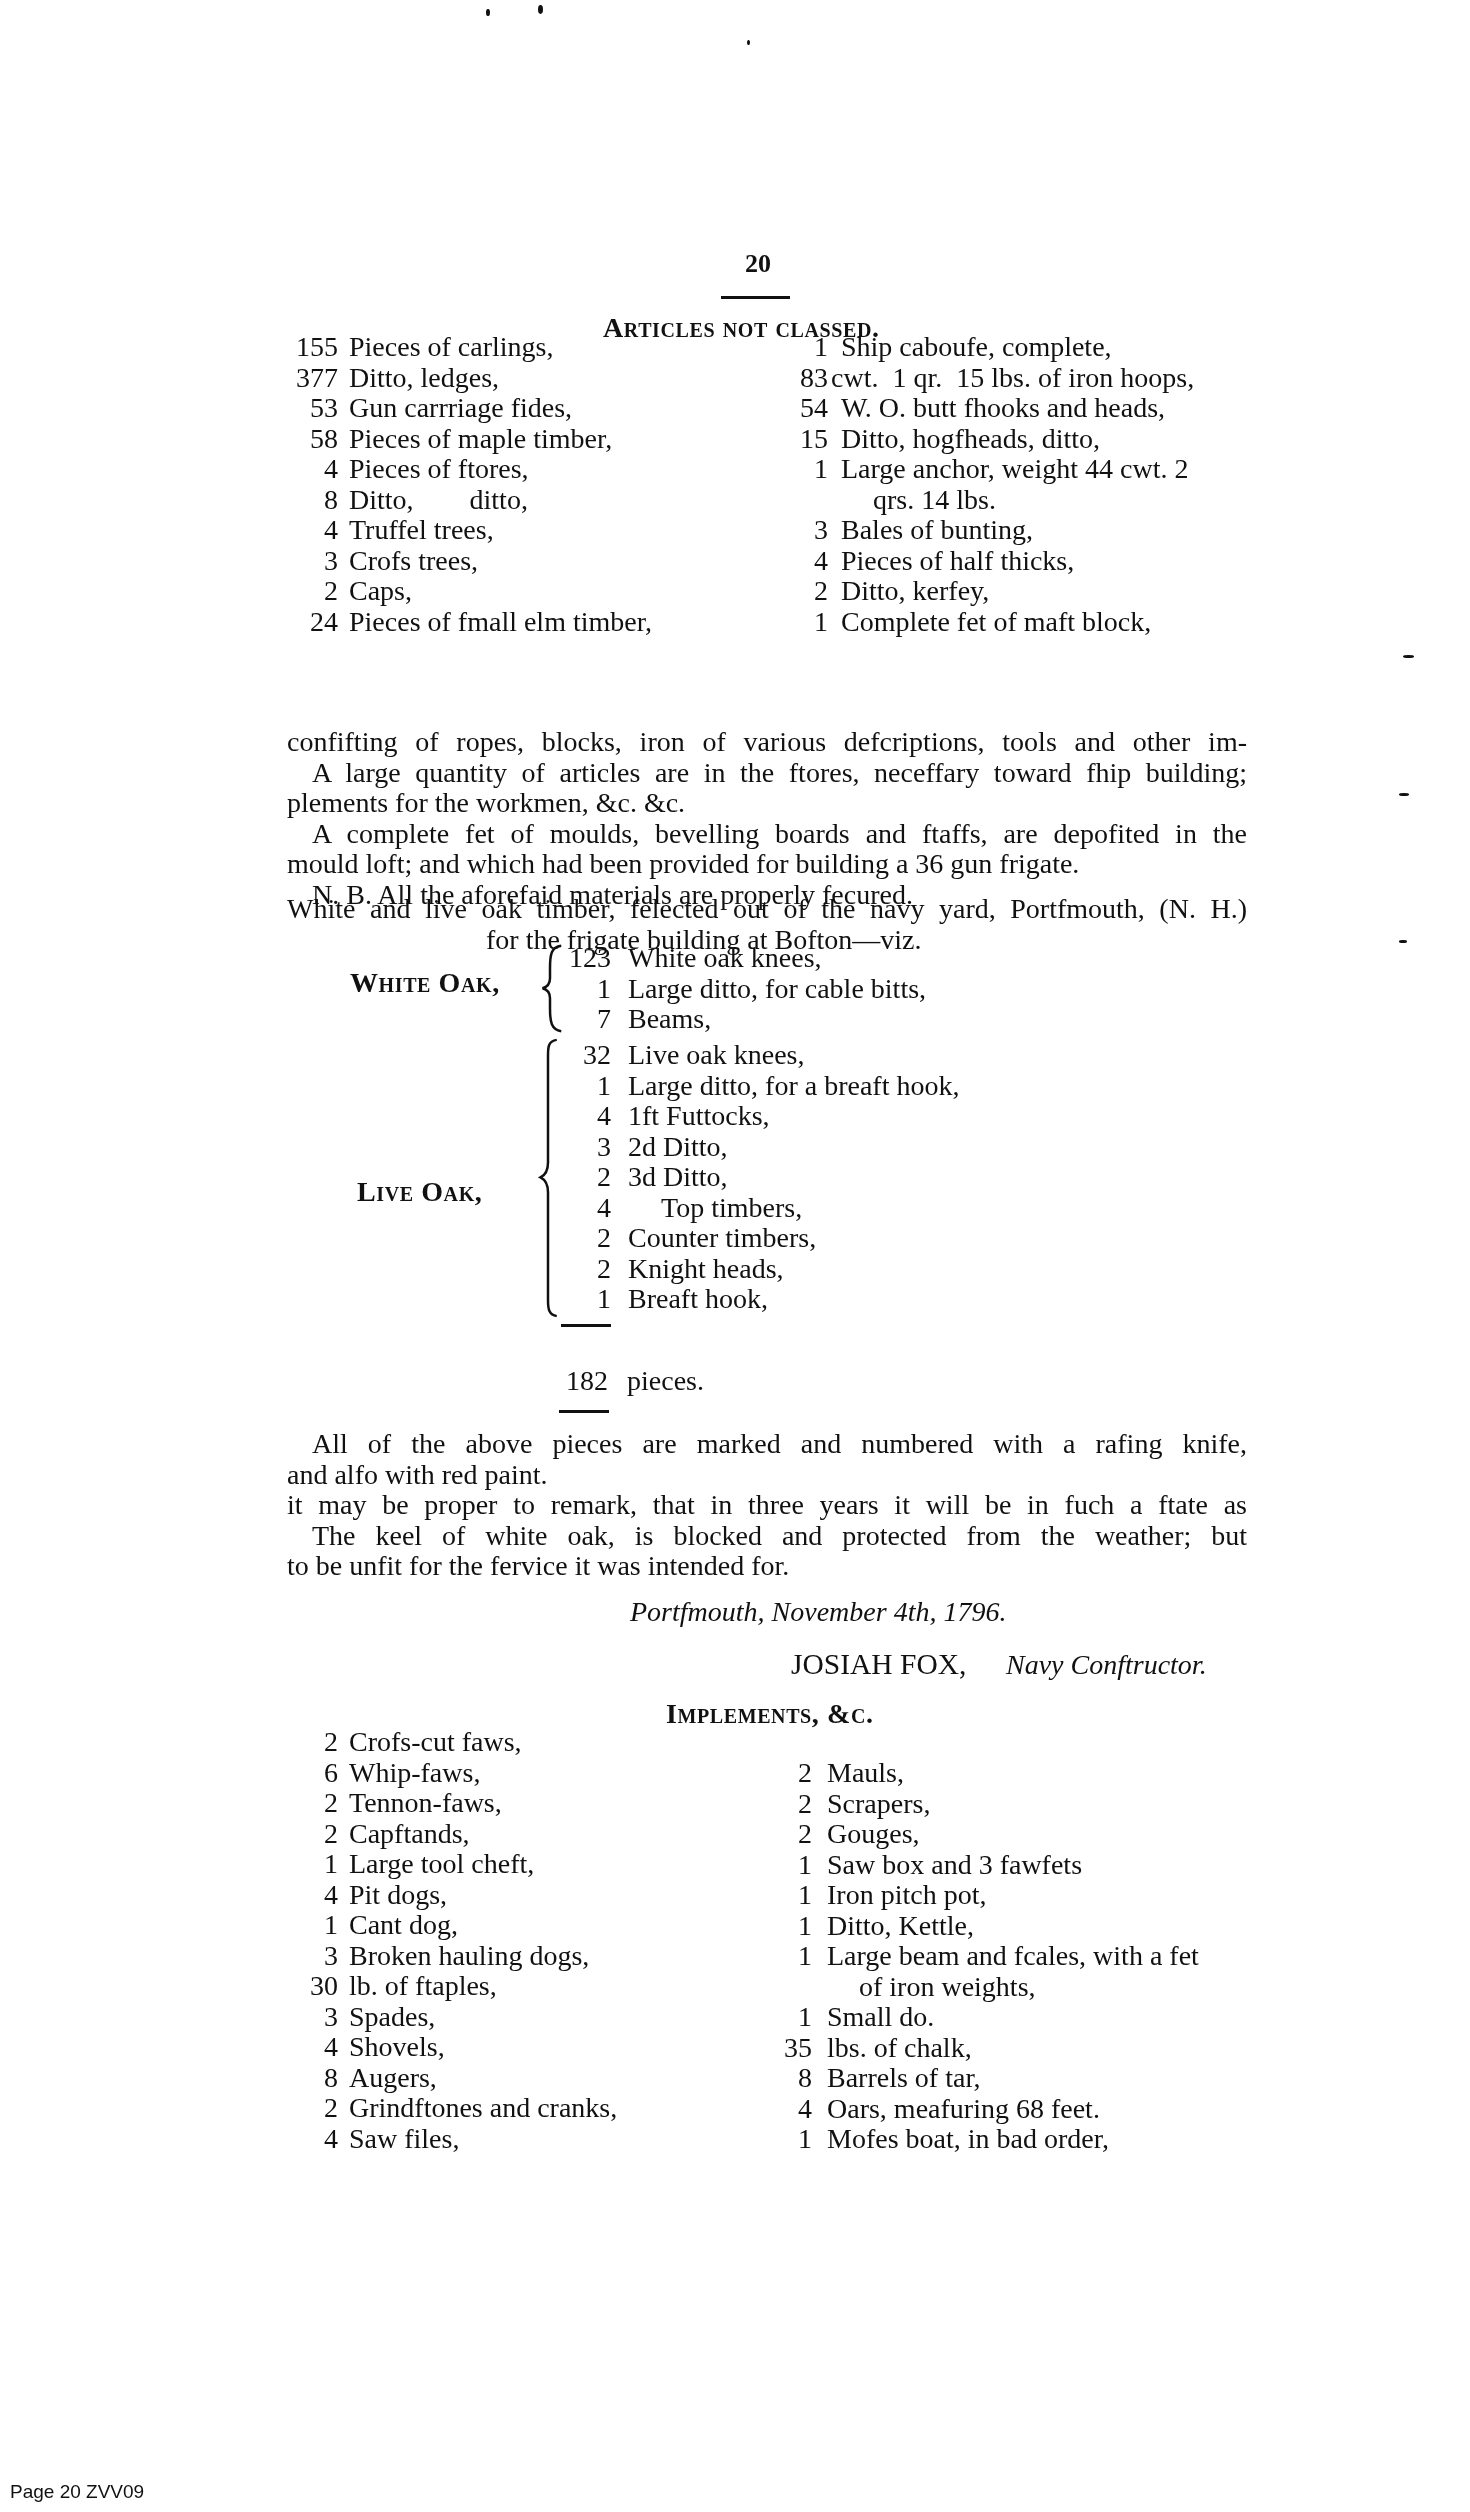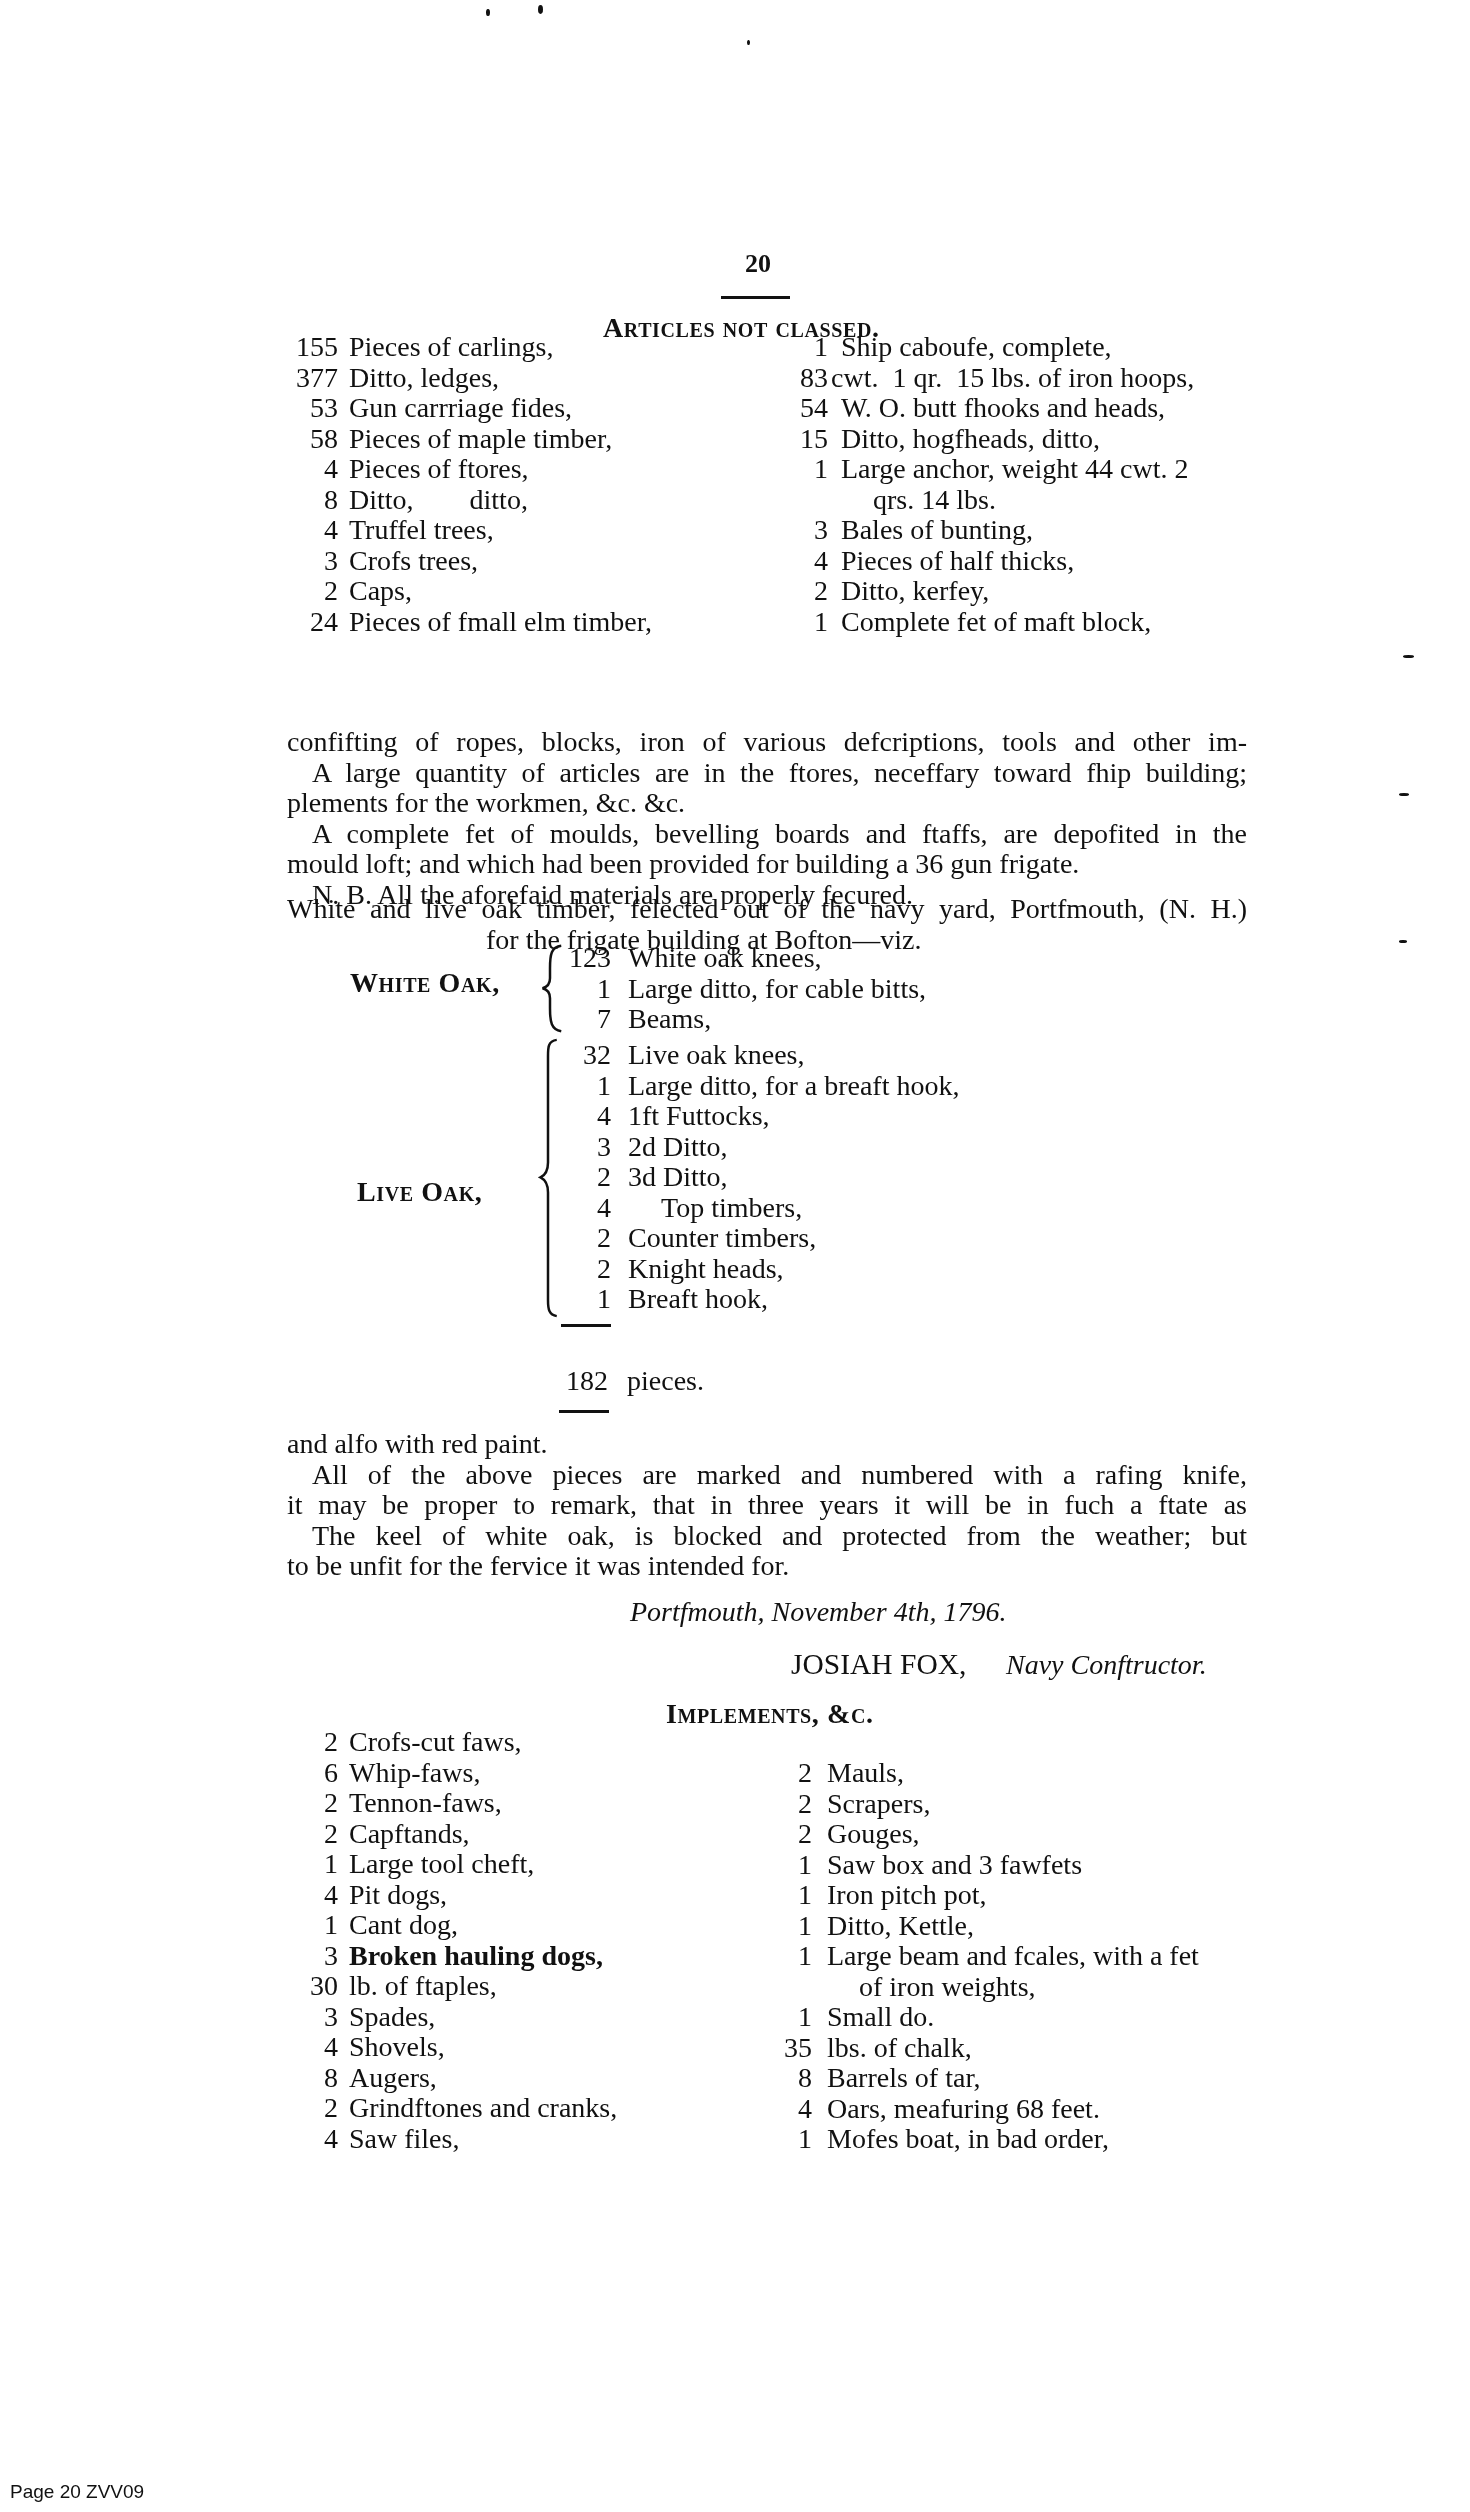--- a/index.html
+++ b/index.html
@@ -201,22 +201,22 @@
     </div>
   </div>
 
 <div class="rule" style="left:561px;top:1324px;width:50px;height:2.5px;"></div>
 <div class="abs t" style="left:552px;top:1366px;width:56px;text-align:right;">182</div>
 <div class="abs t" style="left:627px;top:1366px;">pieces.</div>
 <div class="rule" style="left:559px;top:1410px;width:50px;height:2.5px;"></div>
 
 <div id="oak-paras" class="para" style="left:287px;top:1429px;width:960px;">
     <div>
+      <span class="ln" style="padding-left: 25px;">All of the above pieces are marked and numbered with a rafing knife,</span>
       <span class="ln last">and alfo with red paint.</span>
-      <span class="ln" style="padding-left: 25px;">All of the above pieces are marked and numbered with a rafing knife,</span>
     </div>
     <div>
       <span class="ln">it may be proper to remark, that in three years it will be in fuch a ftate as</span>
       <span class="ln" style="padding-left: 25px;">The keel of white oak, is blocked and protected from the weather; but</span>
       <span class="ln last">to be unfit for the fervice it was intended for.</span>
     </div>
   </div>
 
 <div class="abs t italic" style="left:630px;top:1597px;">Portfmouth, November 4th, 1796.</div>
 <div class="abs t" style="left:791px;top:1649px;font-size:29.5px;">JOSIAH FOX,</div>
@@ -248,21 +248,21 @@
     <div class="row">
       <span class="num" style="left: 263px; width: 75px;">4</span>
       <span class="txt" style="left: 349px; white-space: pre;">Pit dogs,</span>
     </div>
     <div class="row">
       <span class="num" style="left: 263px; width: 75px;">1</span>
       <span class="txt" style="left: 349px; white-space: pre;">Cant dog,</span>
     </div>
     <div class="row">
       <span class="num" style="left: 263px; width: 75px;">3</span>
-      <span class="txt" style="left: 349px; white-space: pre; font-weight: bold;">Broken hauling dogs,</span>
+      <span class="txt" style="left: 349px; white-space: pre;">Broken hauling dogs,</span>
     </div>
     <div class="row">
       <span class="num" style="left: 263px; width: 75px;">30</span>
       <span class="txt" style="left: 349px; white-space: pre;">lb. of ftaples,</span>
     </div>
     <div class="row">
       <span class="num" style="left: 263px; width: 75px;">3</span>
       <span class="txt" style="left: 349px; white-space: pre;">Spades,</span>
     </div>
     <div class="row">

